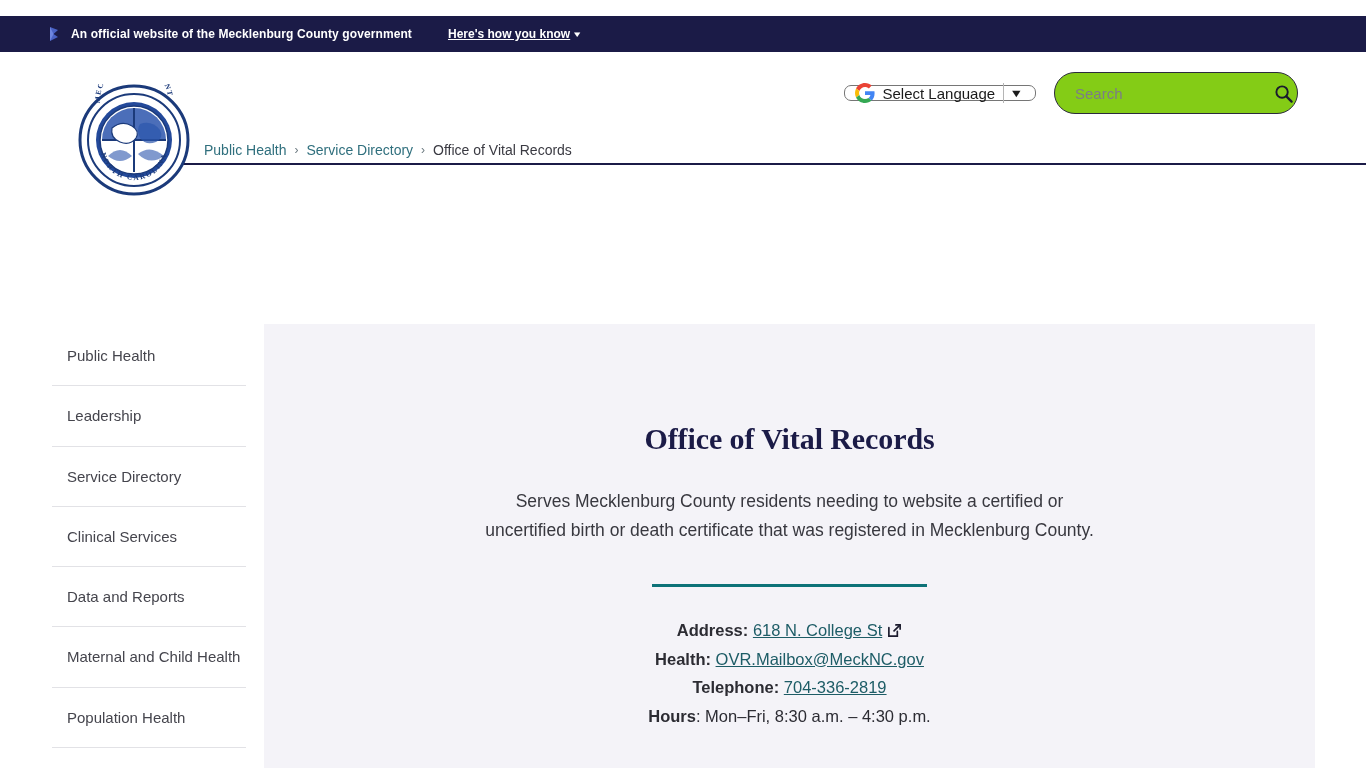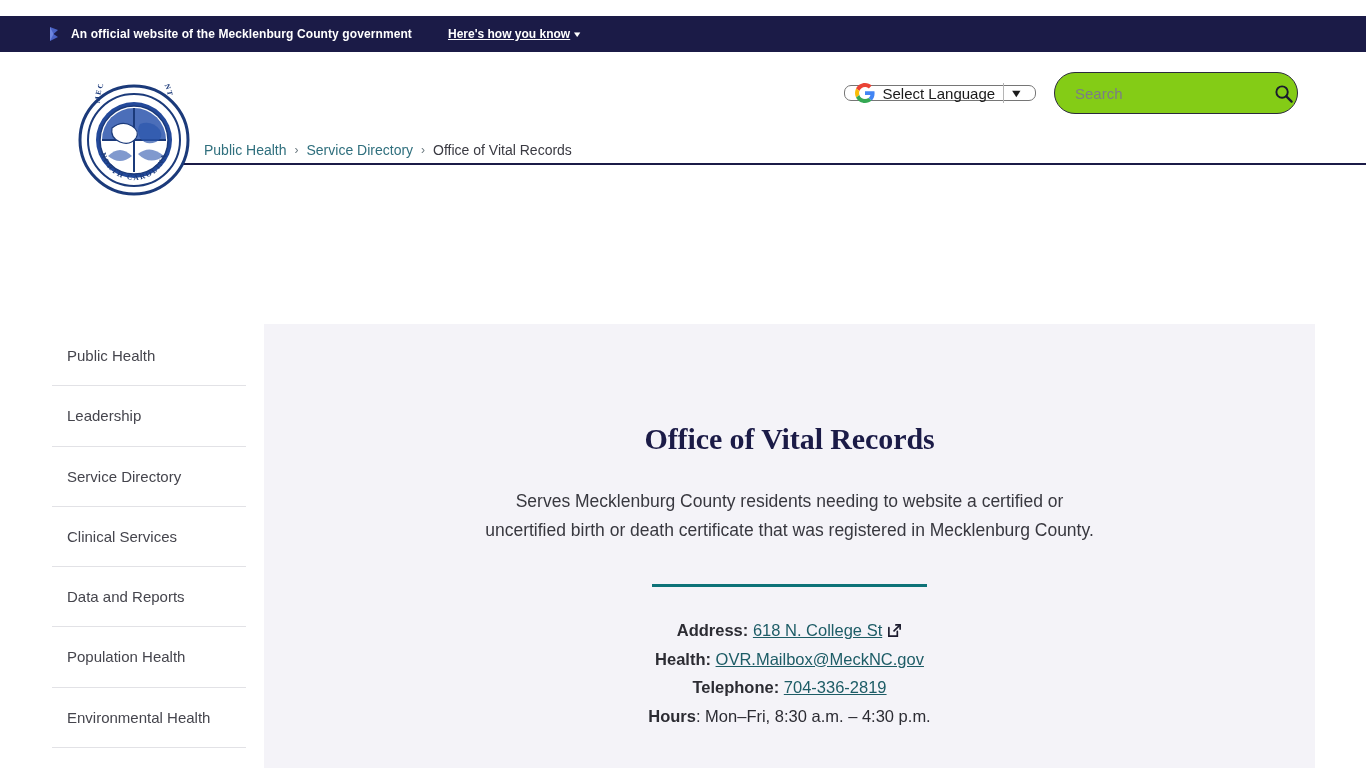--- a/index.html
+++ b/index.html
@@ -299,20 +299,21 @@
 </div>
 
 <div class="page-body">
 
   <aside class="sidebar">
     <div class="side-item">Public Health</div>
     <div class="side-item">Leadership</div>
     <div class="side-item">Service Directory</div>
     <div class="side-item">Clinical Services</div>
     <div class="side-item">Data and Reports</div>
+    <div class="side-item">Maternal and Child Health</div>
     <div class="side-item">Population Health</div>
     <div class="side-item">Environmental Health</div>
 
   </aside>
 
   <section class="main-panel">
     <div class="panel-inner">
       <h1 class="page-title">Office of Vital Records</h1>
       <p class="page-desc">Serves Mecklenburg County residents needing to website a certified or uncertified birth or death certificate that was registered in Mecklenburg County.</p>
       <div class="teal-divider"></div>

